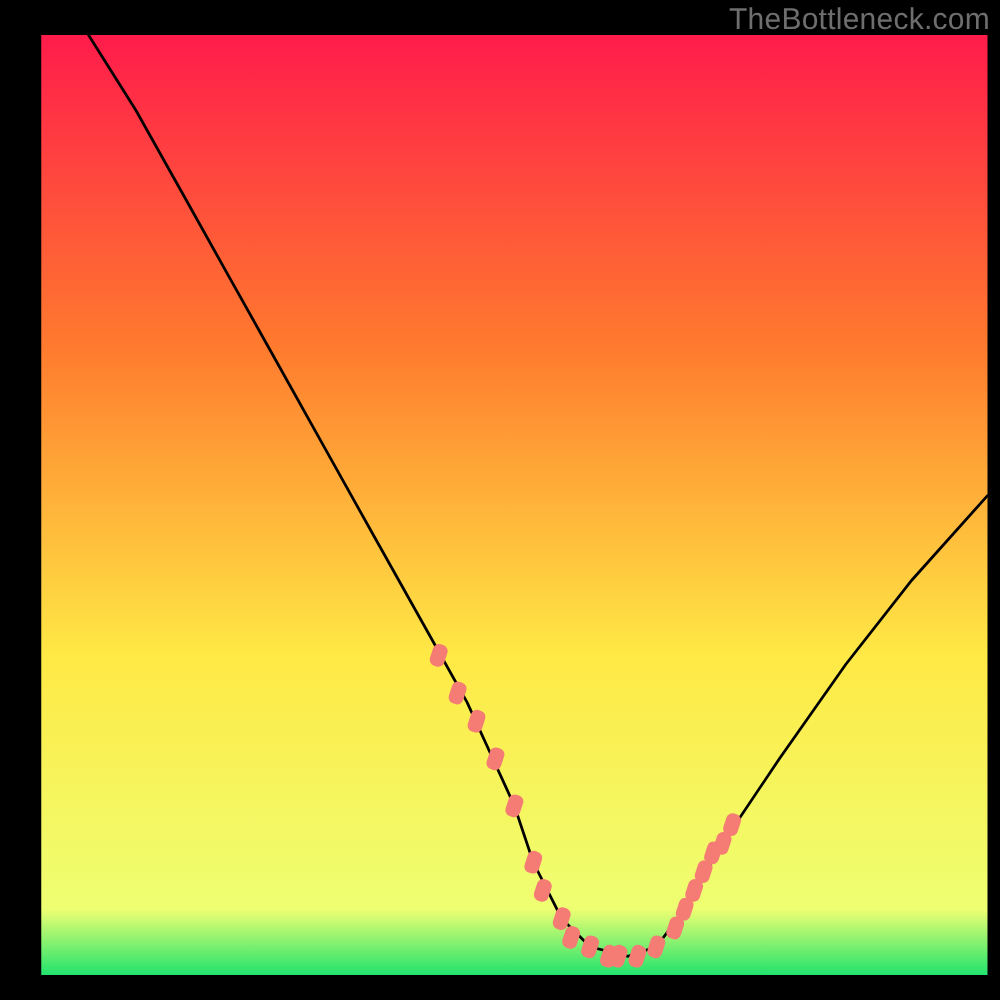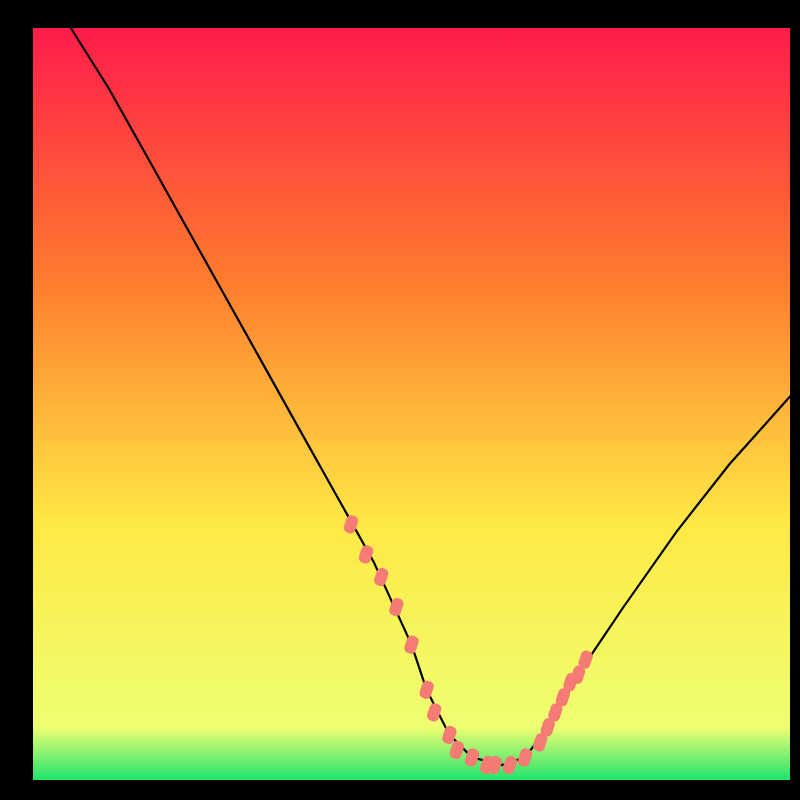--- a/index.html
+++ b/index.html
@@ -63,13 +63,14 @@
         <rect x="519.05" y="748.4399999999999" width="12" height="18" rx="5" ry="5" fill="#f47c74" transform="rotate(18 525.05 757.4399999999999)"></rect>
         <rect x="534.19" y="733.4" width="12" height="18" rx="5" ry="5" fill="#f47c74" transform="rotate(18 540.19 742.4)"></rect>
         <rect x="541.76" y="718.3599999999999" width="12" height="18" rx="5" ry="5" fill="#f47c74" transform="rotate(18 547.76 727.3599999999999)"></rect>
         <rect x="549.3299999999999" y="703.32" width="12" height="18" rx="5" ry="5" fill="#f47c74" transform="rotate(18 555.3299999999999 712.32)"></rect>
         <rect x="556.9" y="688.28" width="12" height="18" rx="5" ry="5" fill="#f47c74" transform="rotate(18 562.9 697.28)"></rect>
         <rect x="564.47" y="673.24" width="12" height="18" rx="5" ry="5" fill="#f47c74" transform="rotate(18 570.47 682.24)"></rect>
         <rect x="572.04" y="665.72" width="12" height="18" rx="5" ry="5" fill="#f47c74" transform="rotate(18 578.04 674.72)"></rect>
         <rect x="579.61" y="650.68" width="12" height="18" rx="5" ry="5" fill="#f47c74" transform="rotate(18 585.61 659.68)"></rect>
       </g>
     </svg>
+  <div class="watermark">TheBottleneck.com</div>
 </div>
 
 </body></html>

